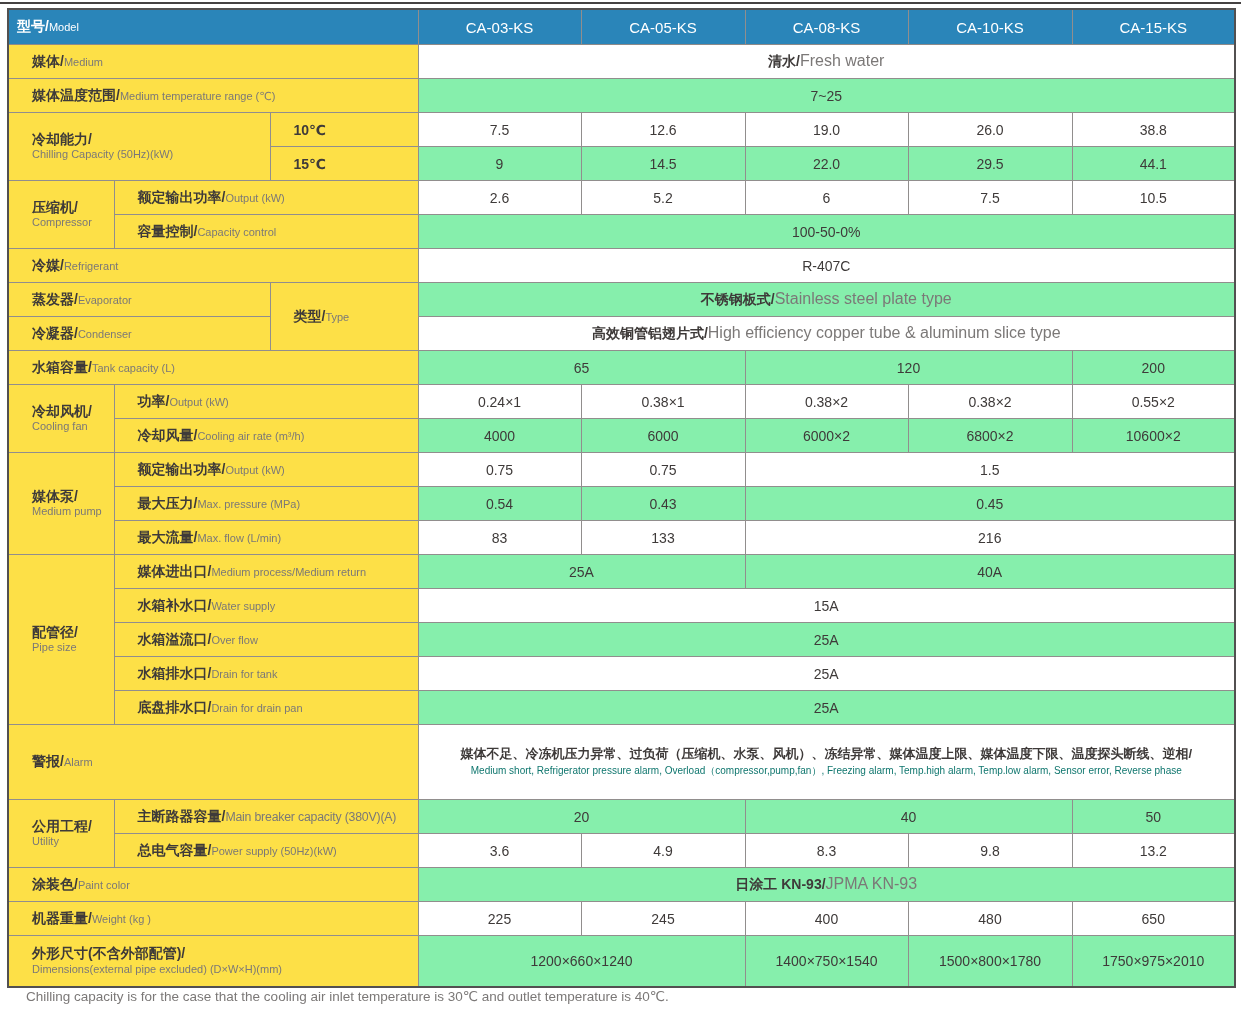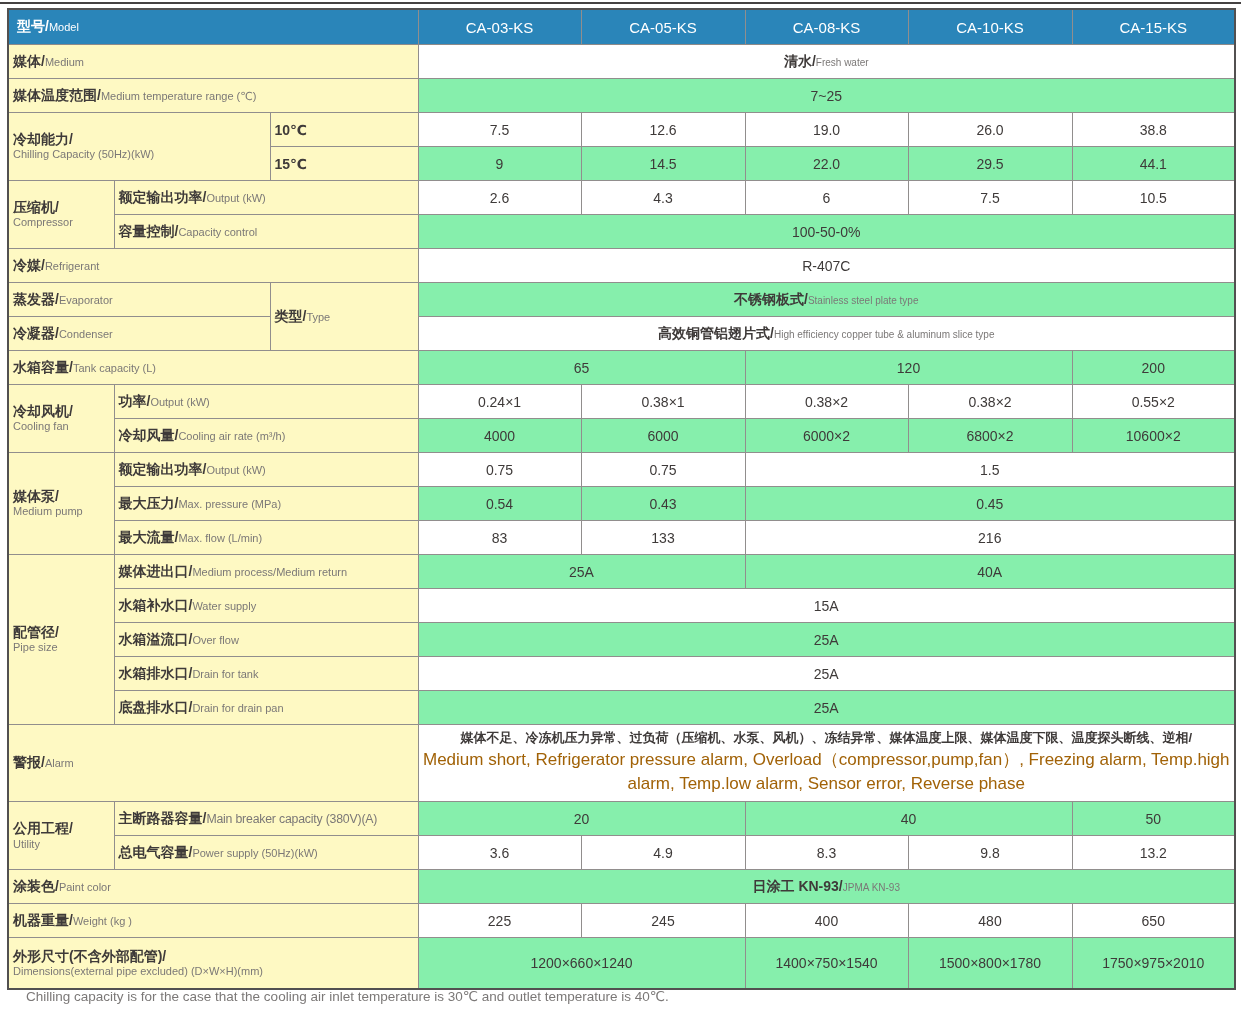--- a/index.html
+++ b/index.html
@@ -7,33 +7,33 @@
         font-family:"Liberation Sans","DejaVu Sans",sans-serif;}
   .top-rule{position:absolute;top:2px;left:0;width:1241px;height:2px;background:#454242;}
   table.spec{position:absolute;top:8px;left:7px;width:1227px;border-collapse:collapse;
              table-layout:fixed;border:2px solid #525050;}
   td{border:1px solid #918e8d;padding:0 8px;height:33px;vertical-align:middle;
      font-size:14px;color:#3e3a39;overflow:hidden;}
   tr.hdr td{background:#2a85b9;border-left:1px solid #e8f1f7;border-bottom:1px solid #8d8a89;height:34px;}
   tr.hdr td:first-child{border-left:none;}
   tr.hdr .zh,tr.hdr .en{color:#ffffff;}
   tr.hdr td.model{ text-align:center;font-size:15px;color:#fff;margin-left:40px;}
-  .lab{background:#fef9c3;text-align:left;padding-left:4px;}
+  .lab{background:#fde047;text-align:left;padding-left:23px;}
   .val{text-align:center;}
   .g{background:#86efac;}
   .zh{color:#3e3a39;font-weight:600;}
   .en{color:#7b7877;font-weight:400;font-size:11px;}
   .val .zh{font-weight:600;}
-  .val .en{font-size:10px;}
+  .val .en{font-size:16px;}
   .sm{font-size:12.3px;letter-spacing:-0.2px;}
   tr.tall td{height:66px;}
   tr.dim td{height:50px;}
   .alarm-cell{font-size:13px;line-height:1.45;padding:4px 4px;}
   .alarm-zh{display:block;text-align:center;color:#3e3a39;font-weight:600;font-size:13px;}
-  .alarm-en{display:block;text-align:center;color:#a16207;font-weight:400;font-size:17px;}
+  .alarm-en{display:block;text-align:center;color:#0f766e;font-weight:400;font-size:10px;}
   .twoline .zh{display:block;line-height:1.25;}
   .twoline .en{display:block;line-height:1.25;}
   .footnote{position:absolute;left:9px;top:968px;width:1220px;}
   .fn-zh{font-size:15px;font-weight:700;color:#3e3a39;line-height:1.4;}
   .fn-en{font-size:13.5px;color:#7b7877;margin-left:17px;line-height:1.4;margin-top:20px;}
 </style>
 </head>
 <body>
 
 <div class="page">
@@ -93,21 +93,21 @@
       <td class="val g">44.1</td>
     </tr>
 
     <tr>
       <td class="lab twoline" rowspan="2">
             <span class="zh">压缩机/</span>
             <span class="en">Compressor</span>
           </td>
       <td class="lab" colspan="2"><span class="zh">额定输出功率/</span><span class="en">Output (kW)</span></td>
       <td class="val">2.6</td>
-      <td class="val">4.3</td>
+      <td class="val">5.2</td>
       <td class="val">6</td>
       <td class="val">7.5</td>
       <td class="val">10.5</td>
     </tr>
 
     <tr>
       <td class="lab" colspan="2"><span class="zh">容量控制/</span><span class="en">Capacity control</span></td>
       <td class="val g" colspan="5">100-50-0%</td>
     </tr>
 

